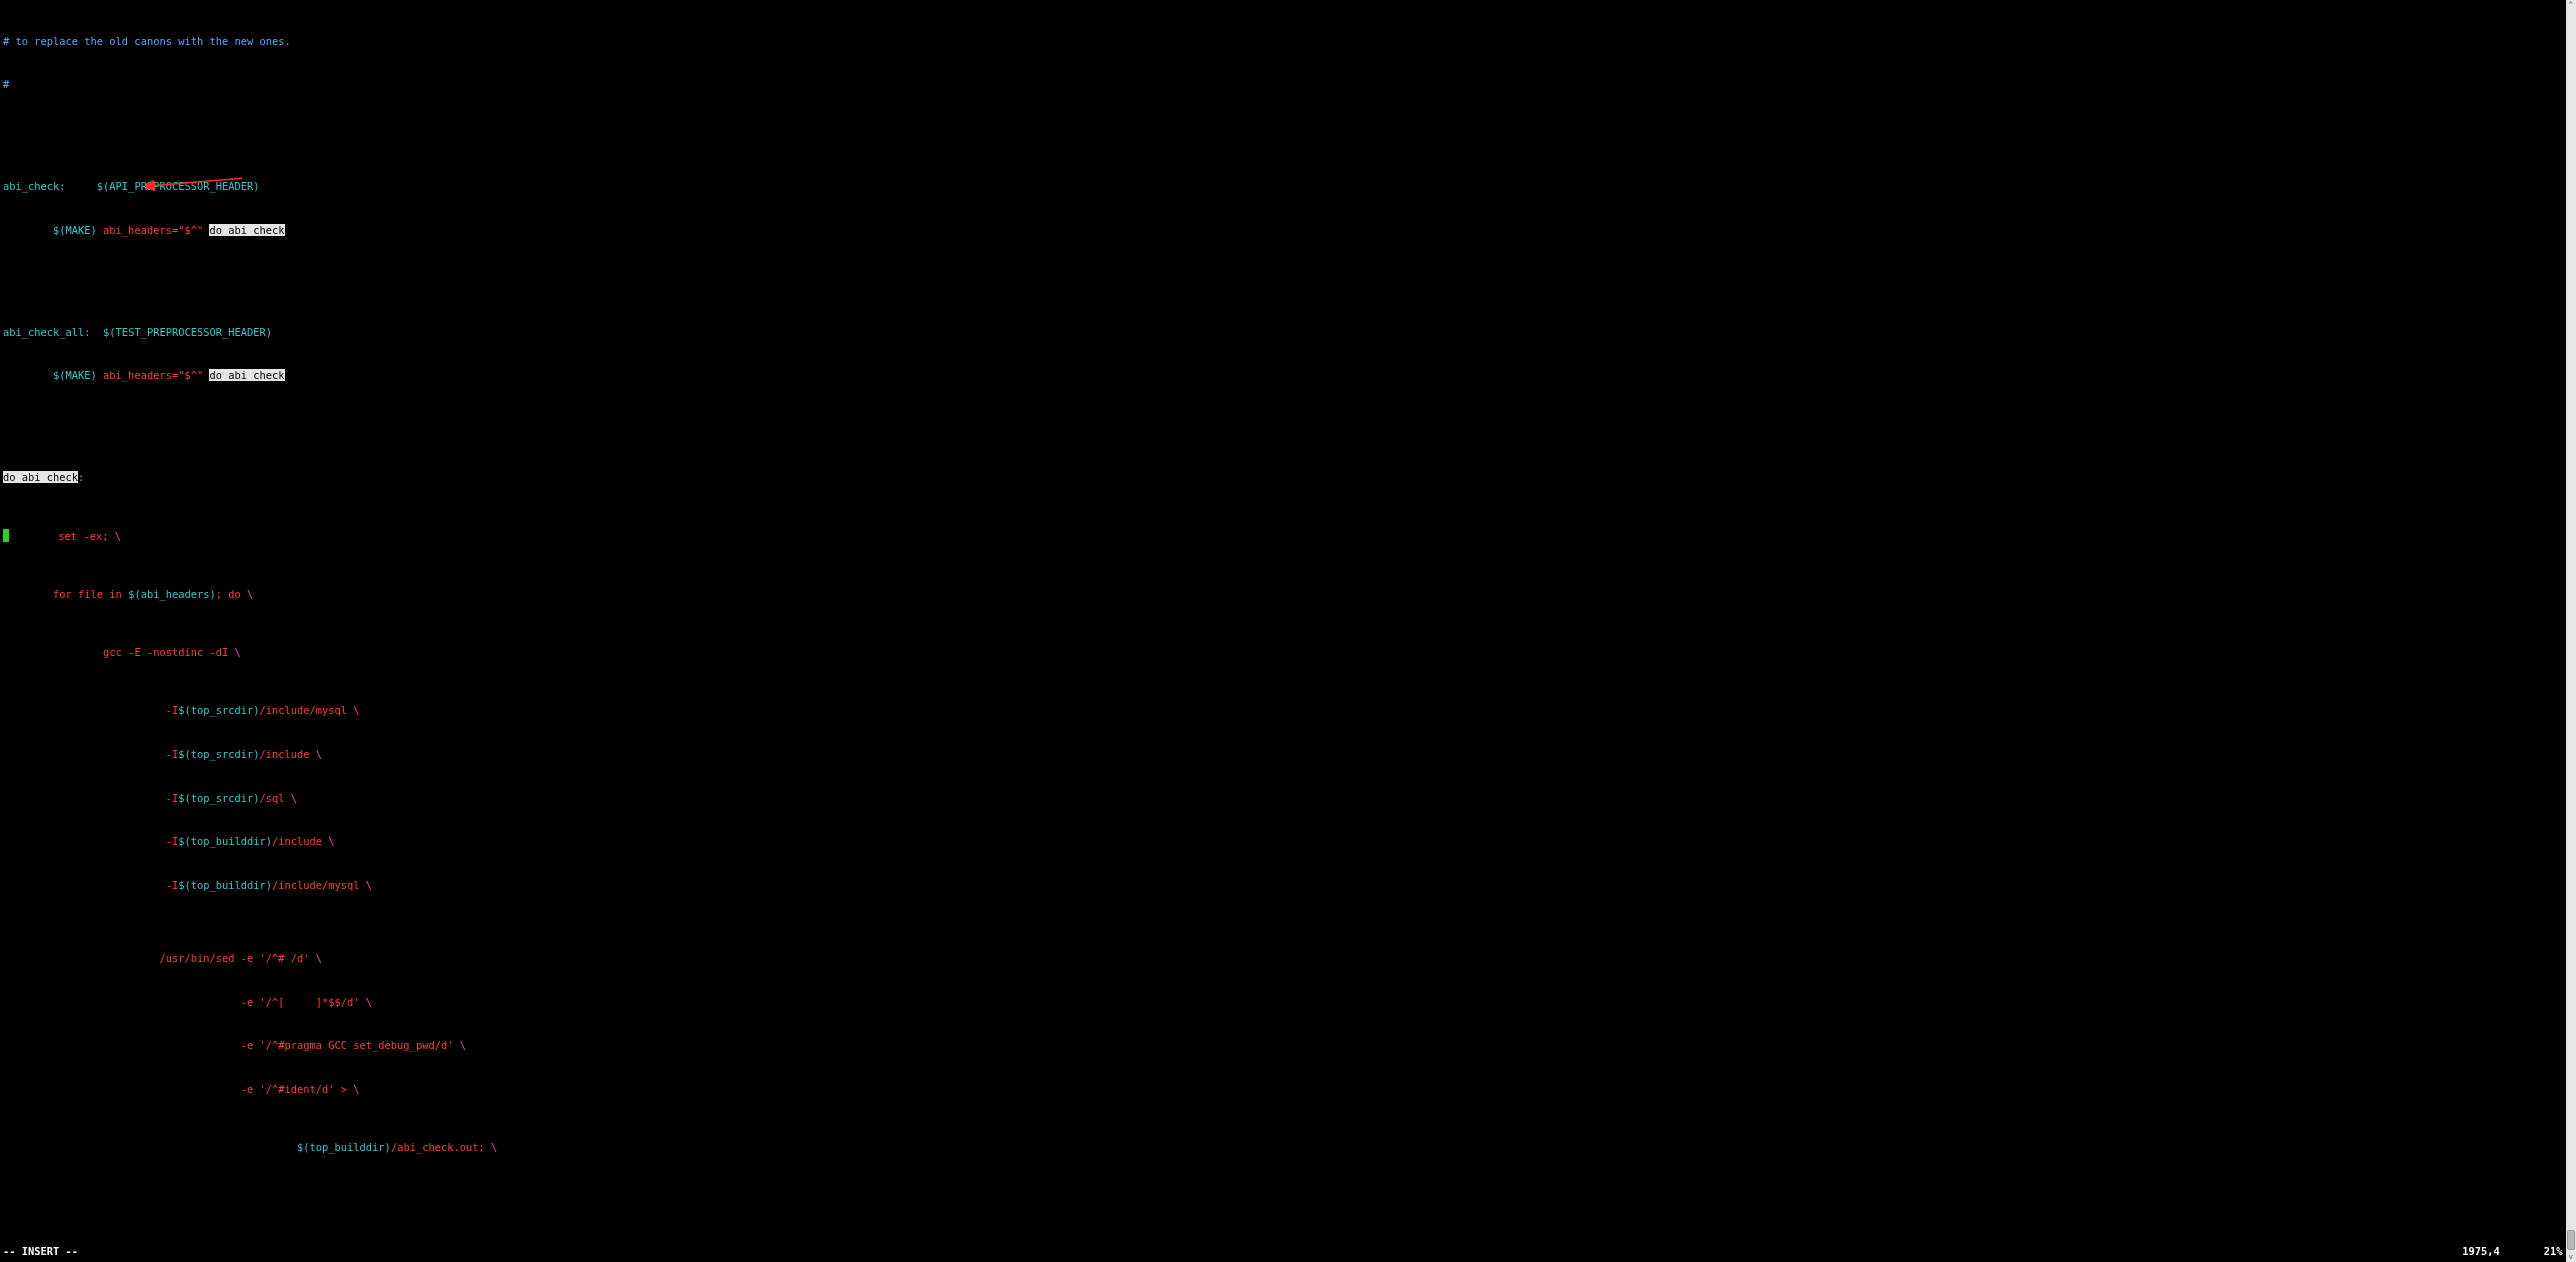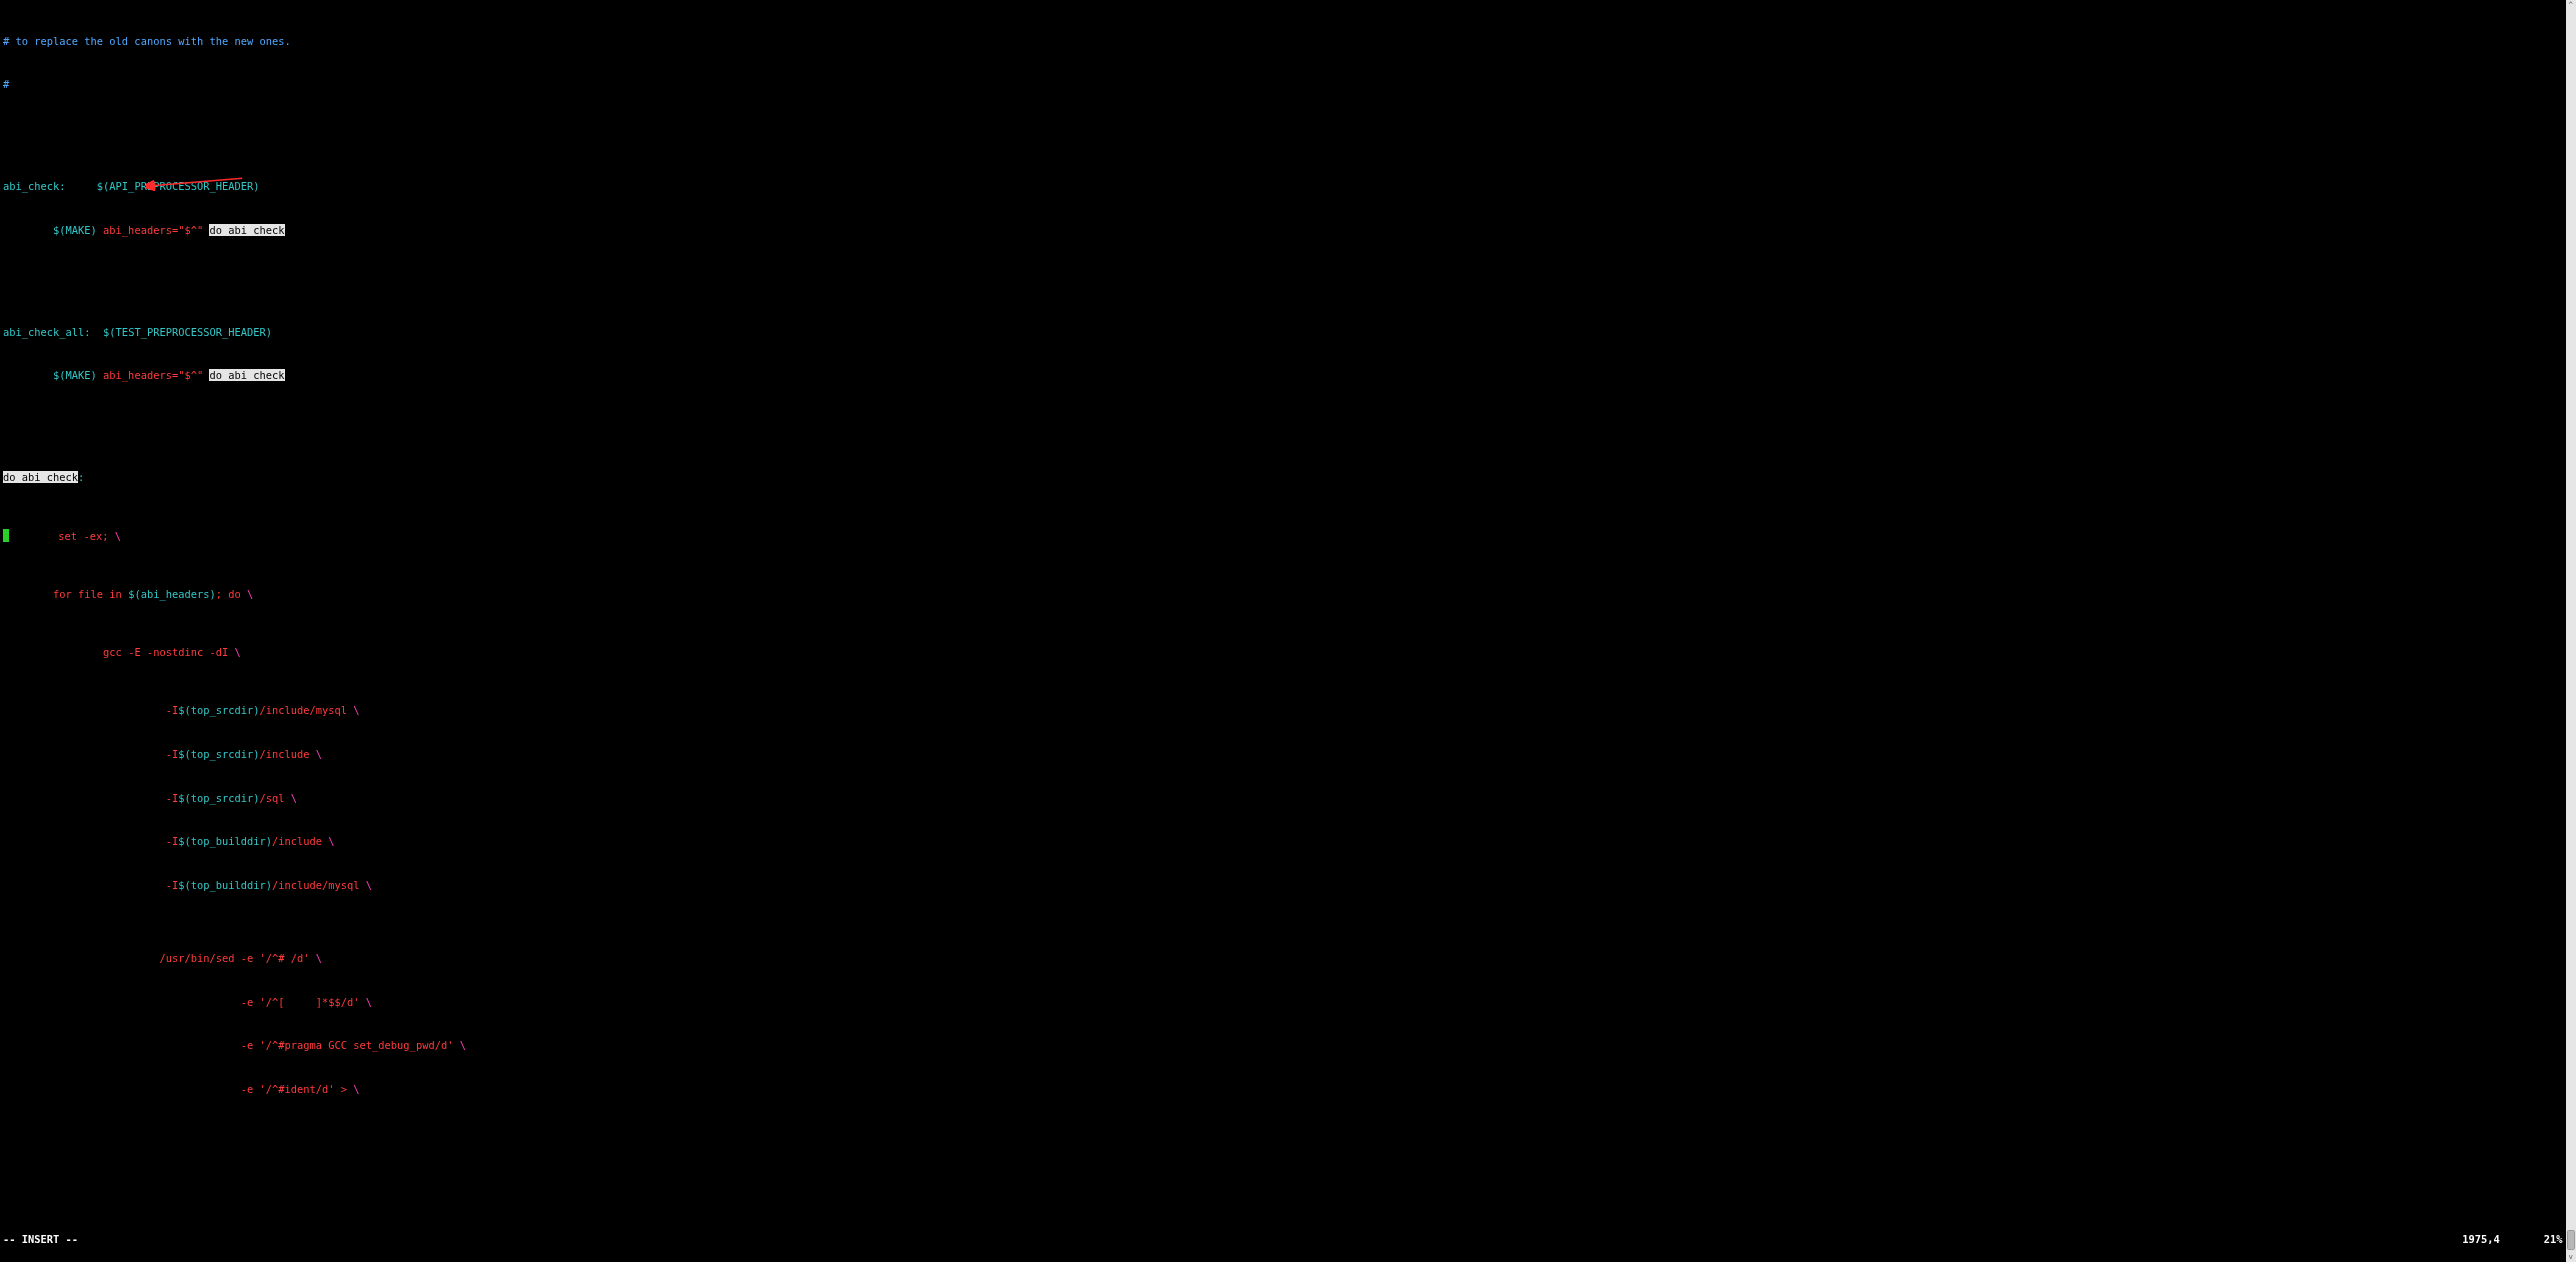--- a/index.html
+++ b/index.html
@@ -46,21 +46,21 @@
     top: 176px;
     left: 146px;
     width: 100px;
     height: 15px;
     pointer-events: none;
   }
   .arrow svg { width: 100%; height: 100%; }
   
   .status {
     position: absolute;
-    bottom: 12px;
+    bottom: 0;
     left: 0;
     right: 10.4px;
     padding: 0 3px 3px 3px;
     font-weight: bold;
     color: #ffffff;
     display: flex;
   }
   .status .mode { flex: 0 0 auto; }
   .status .spacer { flex: 1 1 auto; }
   .status .ruler { flex: 0 0 auto; padding-right: 44px; }
@@ -127,20 +127,21 @@
     <span class="ln"><span class="c-red">                          </span><span class="c-red">-I</span><span class="c-cyan">$(top_srcdir)</span><span class="c-red">/sql</span><span class="c-magenta"> \</span></span>
     <span class="ln"><span class="c-red">                          </span><span class="c-red">-I</span><span class="c-cyan">$(top_builddir)</span><span class="c-red">/include</span><span class="c-magenta"> \</span></span>
     <span class="ln"><span class="c-red">                          </span><span class="c-red">-I</span><span class="c-cyan">$(top_builddir)</span><span class="c-red">/include/mysql</span><span class="c-magenta"> \</span></span>
 
 
     <span class="ln"><span class="c-red">                         </span><span class="c-red">/usr/bin/sed </span><span class="c-red">-e '/^# /d'</span><span class="c-magenta"> \</span></span>
     <span class="ln"><span class="c-red">                                      </span><span class="c-red">-e '/^[     ]*$$/d'</span><span class="c-magenta"> \</span></span>
     <span class="ln"><span class="c-red">                                      </span><span class="c-red">-e '/^#pragma GCC set_debug_pwd/d'</span><span class="c-magenta"> \</span></span>
     <span class="ln"><span class="c-red">                                      </span><span class="c-red">-e '/^#ident/d' &gt;</span><span class="c-magenta"> \</span></span>
 
+    <span class="ln"><span class="c-red">                                               </span><span class="c-cyan">$(top_builddir)</span><span class="c-red">/abi_check.out;</span><span class="c-magenta"> \</span></span>
 
     
 
     
 
     
     
 
     
     

